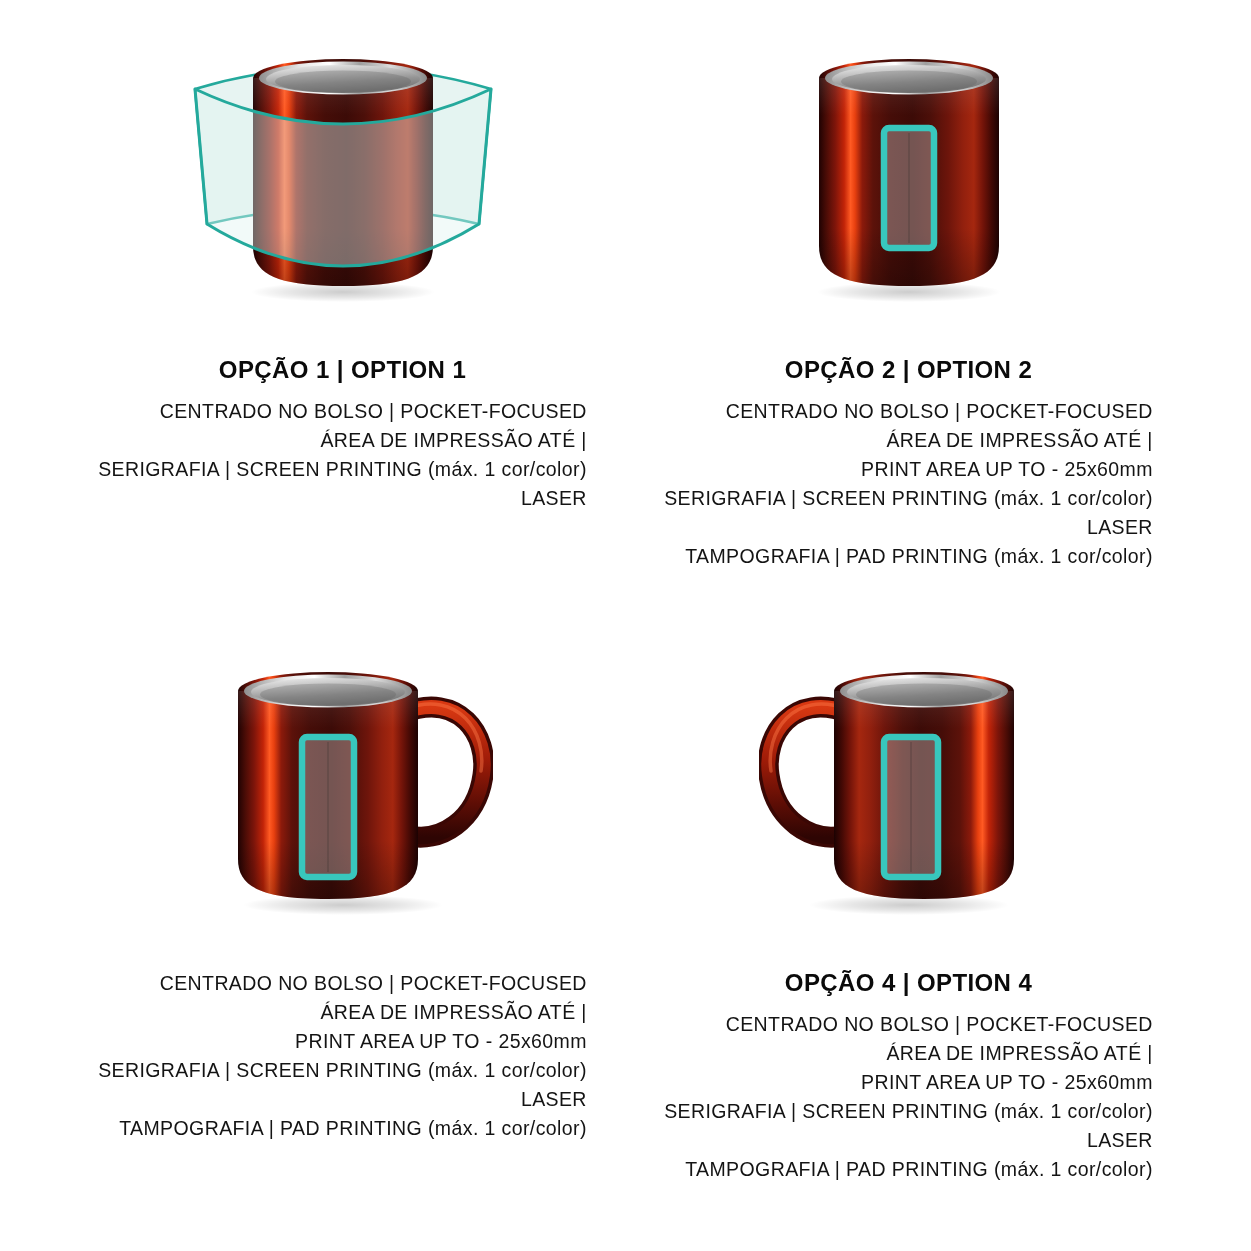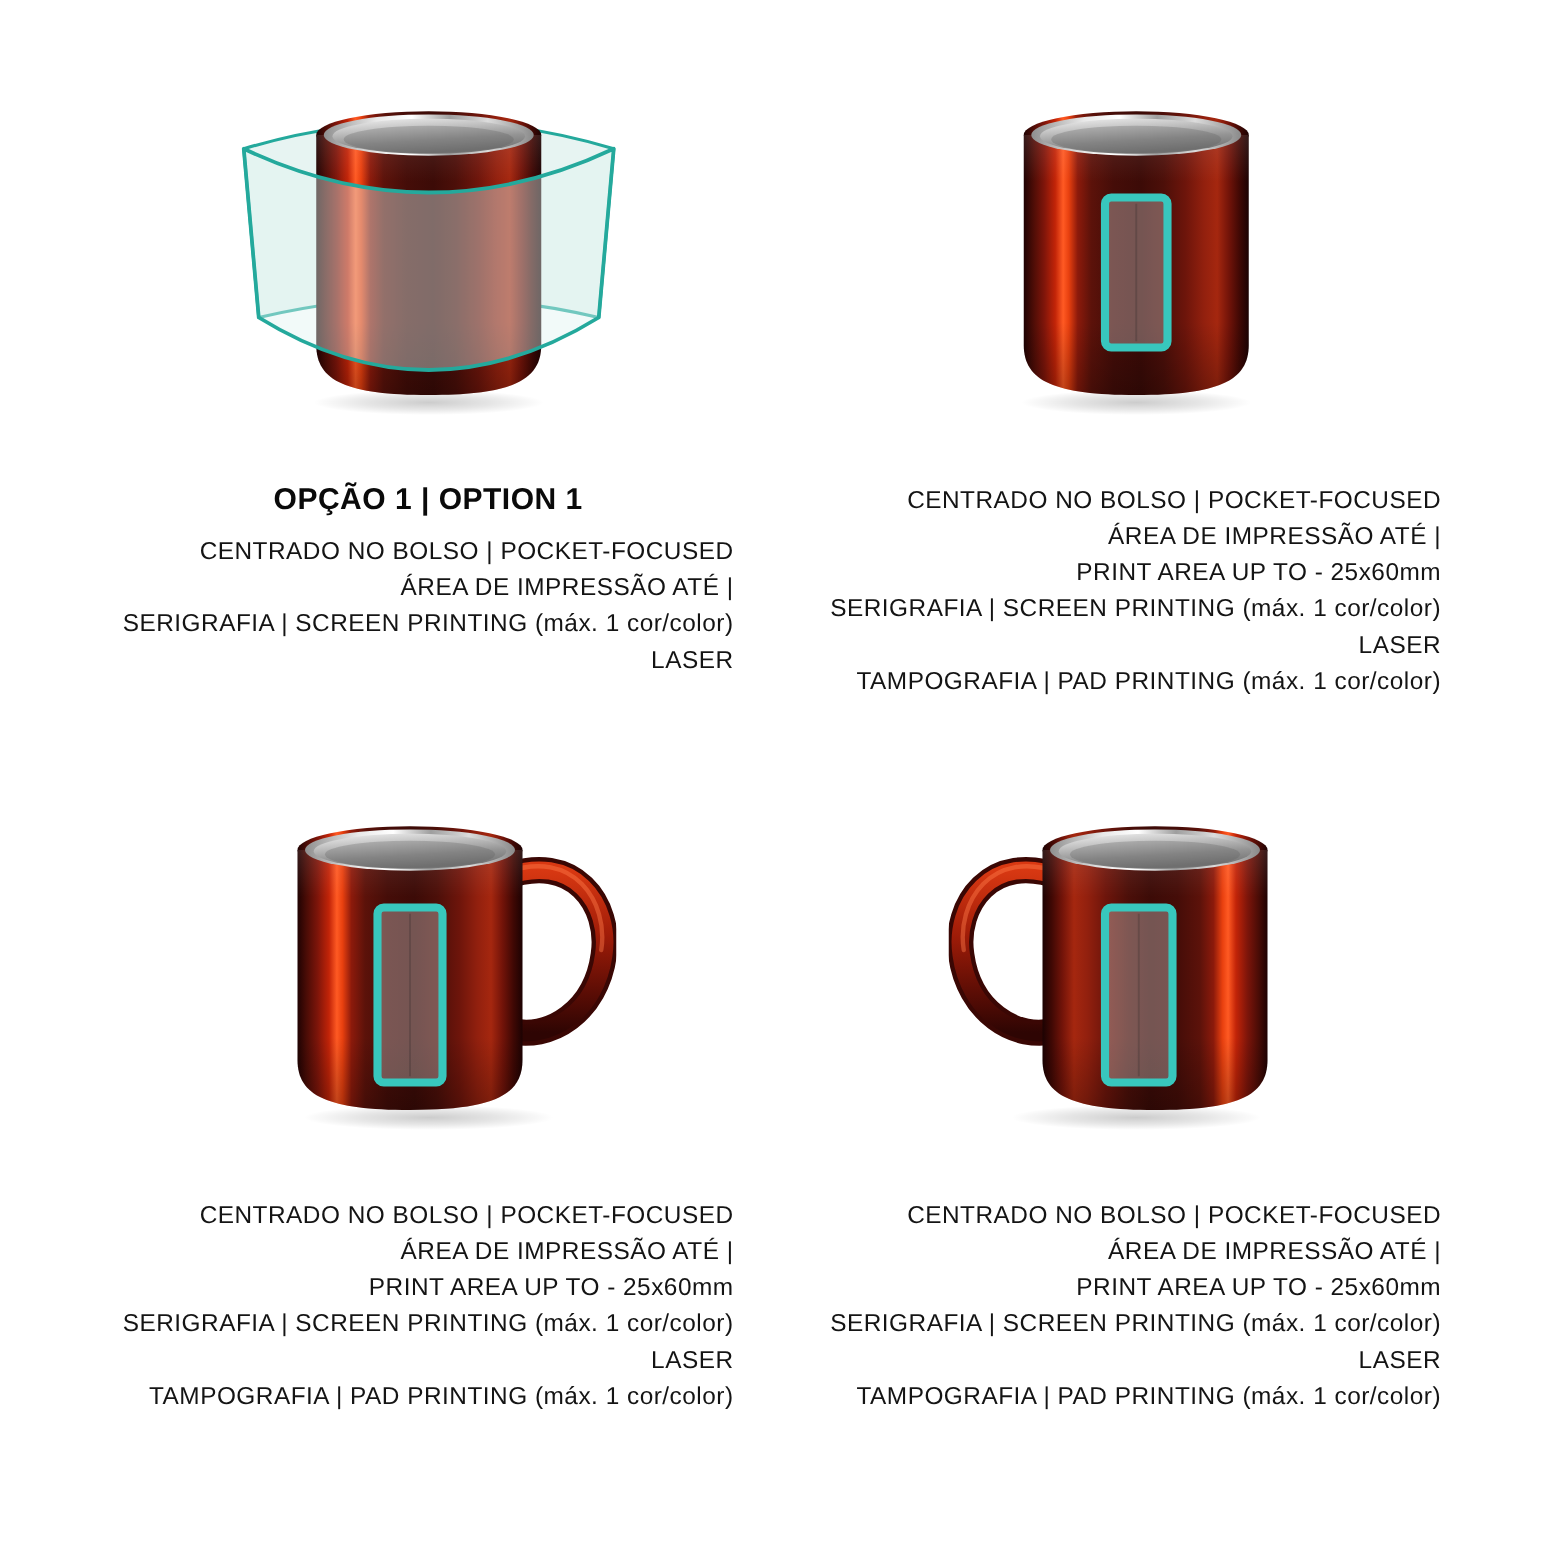--- a/index.html
+++ b/index.html
@@ -5,21 +5,21 @@
   html,body{margin:0;padding:0;}
   body{
     width:1251px;height:1251px;
     background:#ffffff;
     font-family:"Liberation Sans", sans-serif;
     overflow:hidden;
   }
   .grid{
     width:1132px;
     margin:0 auto;
-    padding-top:64px;
+    padding-top:34px;
     display:grid;
     grid-template-columns:1fr 1fr;
     row-gap:76px;
   }
   .cell{display:flex;flex-direction:column;align-items:center;}
   .figure{
     height:300px;
     display:flex;align-items:flex-end;justify-content:center;
     margin-bottom:22px;
   }
@@ -162,20 +162,21 @@
           <ellipse cx="150" cy="44" rx="84" ry="16.5" fill="url(#rimSteel)"></ellipse>
           <ellipse cx="150" cy="45" rx="77" ry="14" fill="url(#innerSteel)"></ellipse>
           <ellipse cx="150" cy="47.5" rx="68" ry="11" fill="#5a5a5a" fill-opacity="0.28"></ellipse>
         </g>
         <g>
           <rect x="125" y="94" width="50" height="120" rx="5" fill="#e0e0e0" fill-opacity="0.35" stroke="#38c7bd" stroke-width="6.5" stroke-linejoin="round"></rect>
           <line x1="150" y1="99" x2="150" y2="209" stroke="#202020" stroke-opacity="0.22" stroke-width="1.5"></line>
         </g>
       </svg>
     </div>
+    <h2 class="title">OPÇÃO 2 | OPTION 2</h2>
     <div class="lines">
         <div class="cap-line">CENTRADO NO BOLSO | POCKET-FOCUSED</div>
         <div class="cap-line">ÁREA DE IMPRESSÃO ATÉ |</div>
         <div class="cap-line">PRINT AREA UP TO - 25x60mm</div>
         <div class="cap-line">SERIGRAFIA | SCREEN PRINTING (máx. 1 cor/color)</div>
         <div class="cap-line">LASER</div>
         <div class="cap-line">TAMPOGRAFIA | PAD PRINTING (máx. 1 cor/color)</div>
       </div>
   </section>
 
@@ -229,20 +230,21 @@
           <ellipse cx="165" cy="44" rx="84" ry="16.5" fill="url(#rimSteel)"></ellipse>
           <ellipse cx="165" cy="45" rx="77" ry="14" fill="url(#innerSteel)"></ellipse>
           <ellipse cx="165" cy="47.5" rx="68" ry="11" fill="#5a5a5a" fill-opacity="0.28"></ellipse>
         </g>
         <g>
           <rect x="125" y="90" width="54" height="140" rx="5" fill="#e0e0e0" fill-opacity="0.35" stroke="#38c7bd" stroke-width="6.5" stroke-linejoin="round"></rect>
           <line x1="152" y1="95" x2="152" y2="225" stroke="#202020" stroke-opacity="0.22" stroke-width="1.5"></line>
         </g>
       </svg>
     </div>
+    <h2 class="title">OPÇÃO 4 | OPTION 4</h2>
     <div class="lines">
         <div class="cap-line">CENTRADO NO BOLSO | POCKET-FOCUSED</div>
         <div class="cap-line">ÁREA DE IMPRESSÃO ATÉ |</div>
         <div class="cap-line">PRINT AREA UP TO - 25x60mm</div>
         <div class="cap-line">SERIGRAFIA | SCREEN PRINTING (máx. 1 cor/color)</div>
         <div class="cap-line">LASER</div>
         <div class="cap-line">TAMPOGRAFIA | PAD PRINTING (máx. 1 cor/color)</div>
       </div>
   </section>
 

